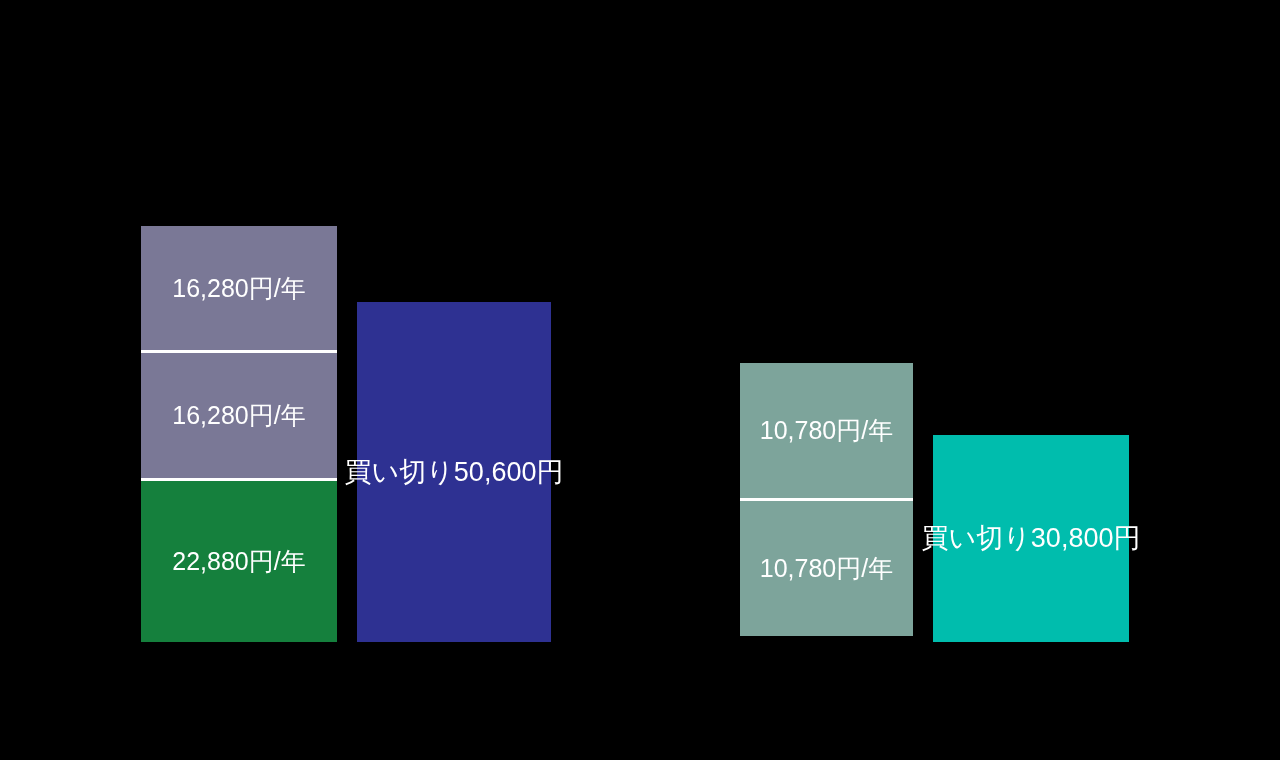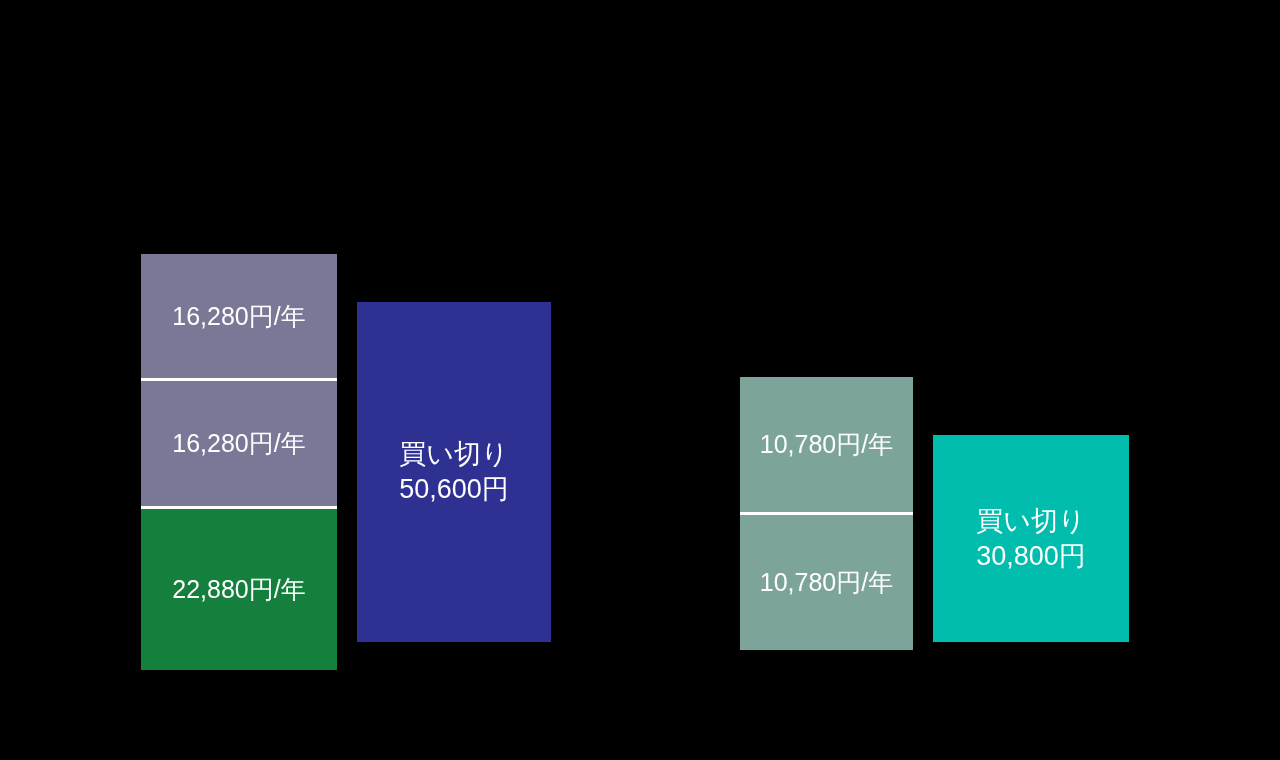--- a/index.html
+++ b/index.html
@@ -6,48 +6,48 @@
   html, body { background: #000; }
   .canvas {
     position: relative;
     width: 1280px;
     height: 760px;
     background: #000;
     overflow: hidden;
     font-family: "Liberation Sans", "DejaVu Sans", sans-serif;
   }
   .bar { position: absolute; display: flex; }
-  .stacked { flex-direction: column; margin-top: 28px; }
+  .stacked { flex-direction: column; }
   .segment {
     width: 100%;
     display: flex;
     align-items: center;
     justify-content: center;
     min-height: 0;
   }
   .segment-label {
     color: #ffffff;
     font-size: 25px;
     white-space: nowrap;
   }
   .solid {
-    flex-direction: column;
+    flex-direction: row;
     align-items: center;
     justify-content: center;
     text-align: center;
     color: #ffffff;
     font-size: 27px;
     line-height: 35px;
   }
   .solid span { white-space: nowrap; }
 
   
   #stack-left  { left: 141px; top: 226px; width: 196px; height: 416px; }
   #solid-left  { left: 357px; top: 302px; width: 194px; height: 340px; }
-  #stack-right { left: 720px; top: 349px; width: 193px; height: 273px; padding-left: 20px; }
+  #stack-right { left: 720px; top: 363px; width: 193px; height: 273px; padding-left: 20px; }
   #solid-right { left: 933px; top: 435px; width: 196px; height: 207px; }
 </style>
 </head>
 <body>
 
 <div class="canvas">
 
   <div class="bar stacked" id="stack-left">
       <div class="segment" style="flex-grow: 16280; background: rgb(122, 120, 150);">
         <span class="segment-label" style="color: rgb(255, 255, 255);">16,280円/年</span>

